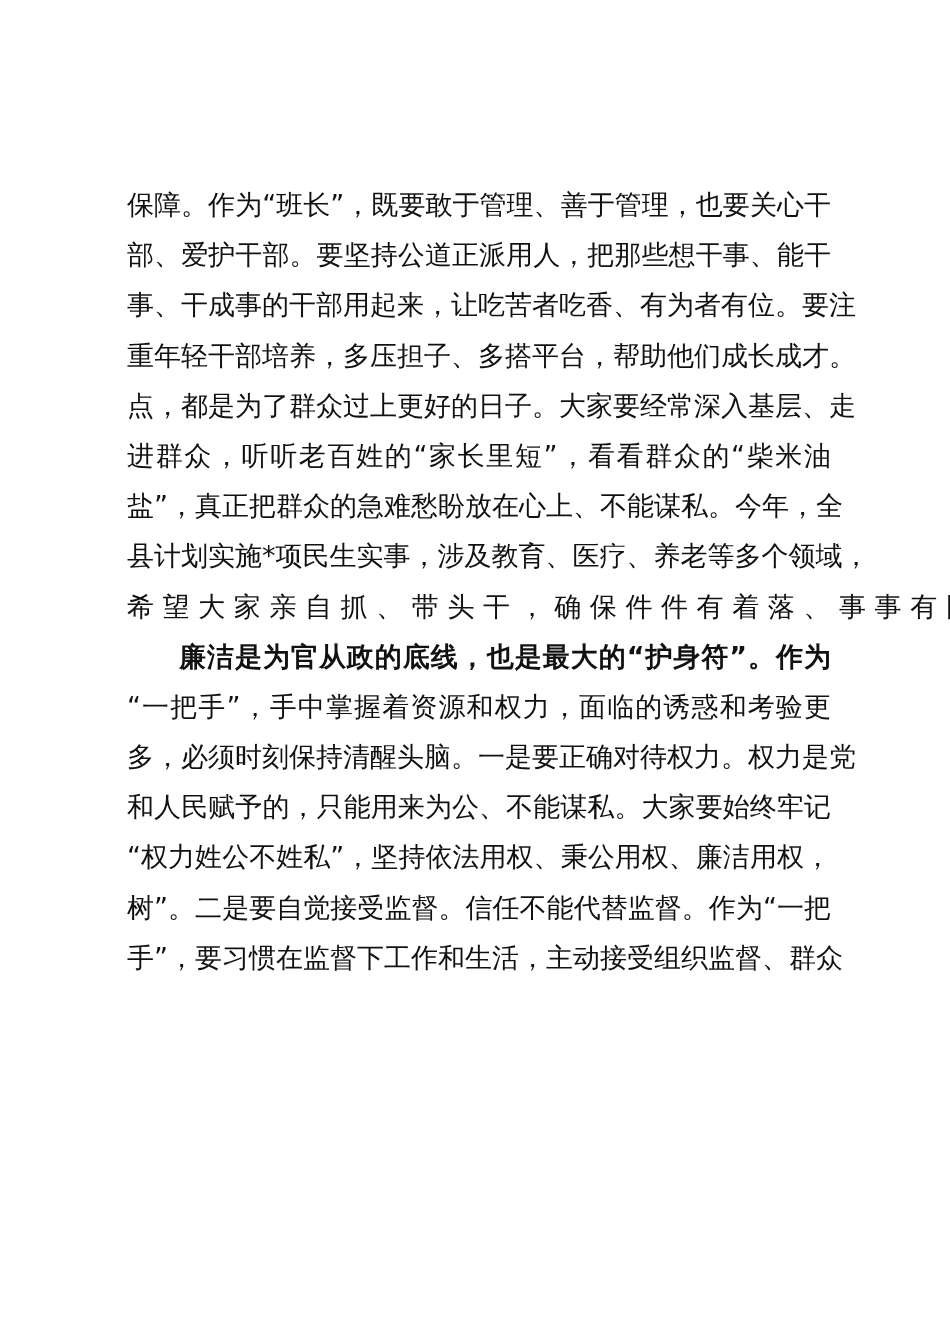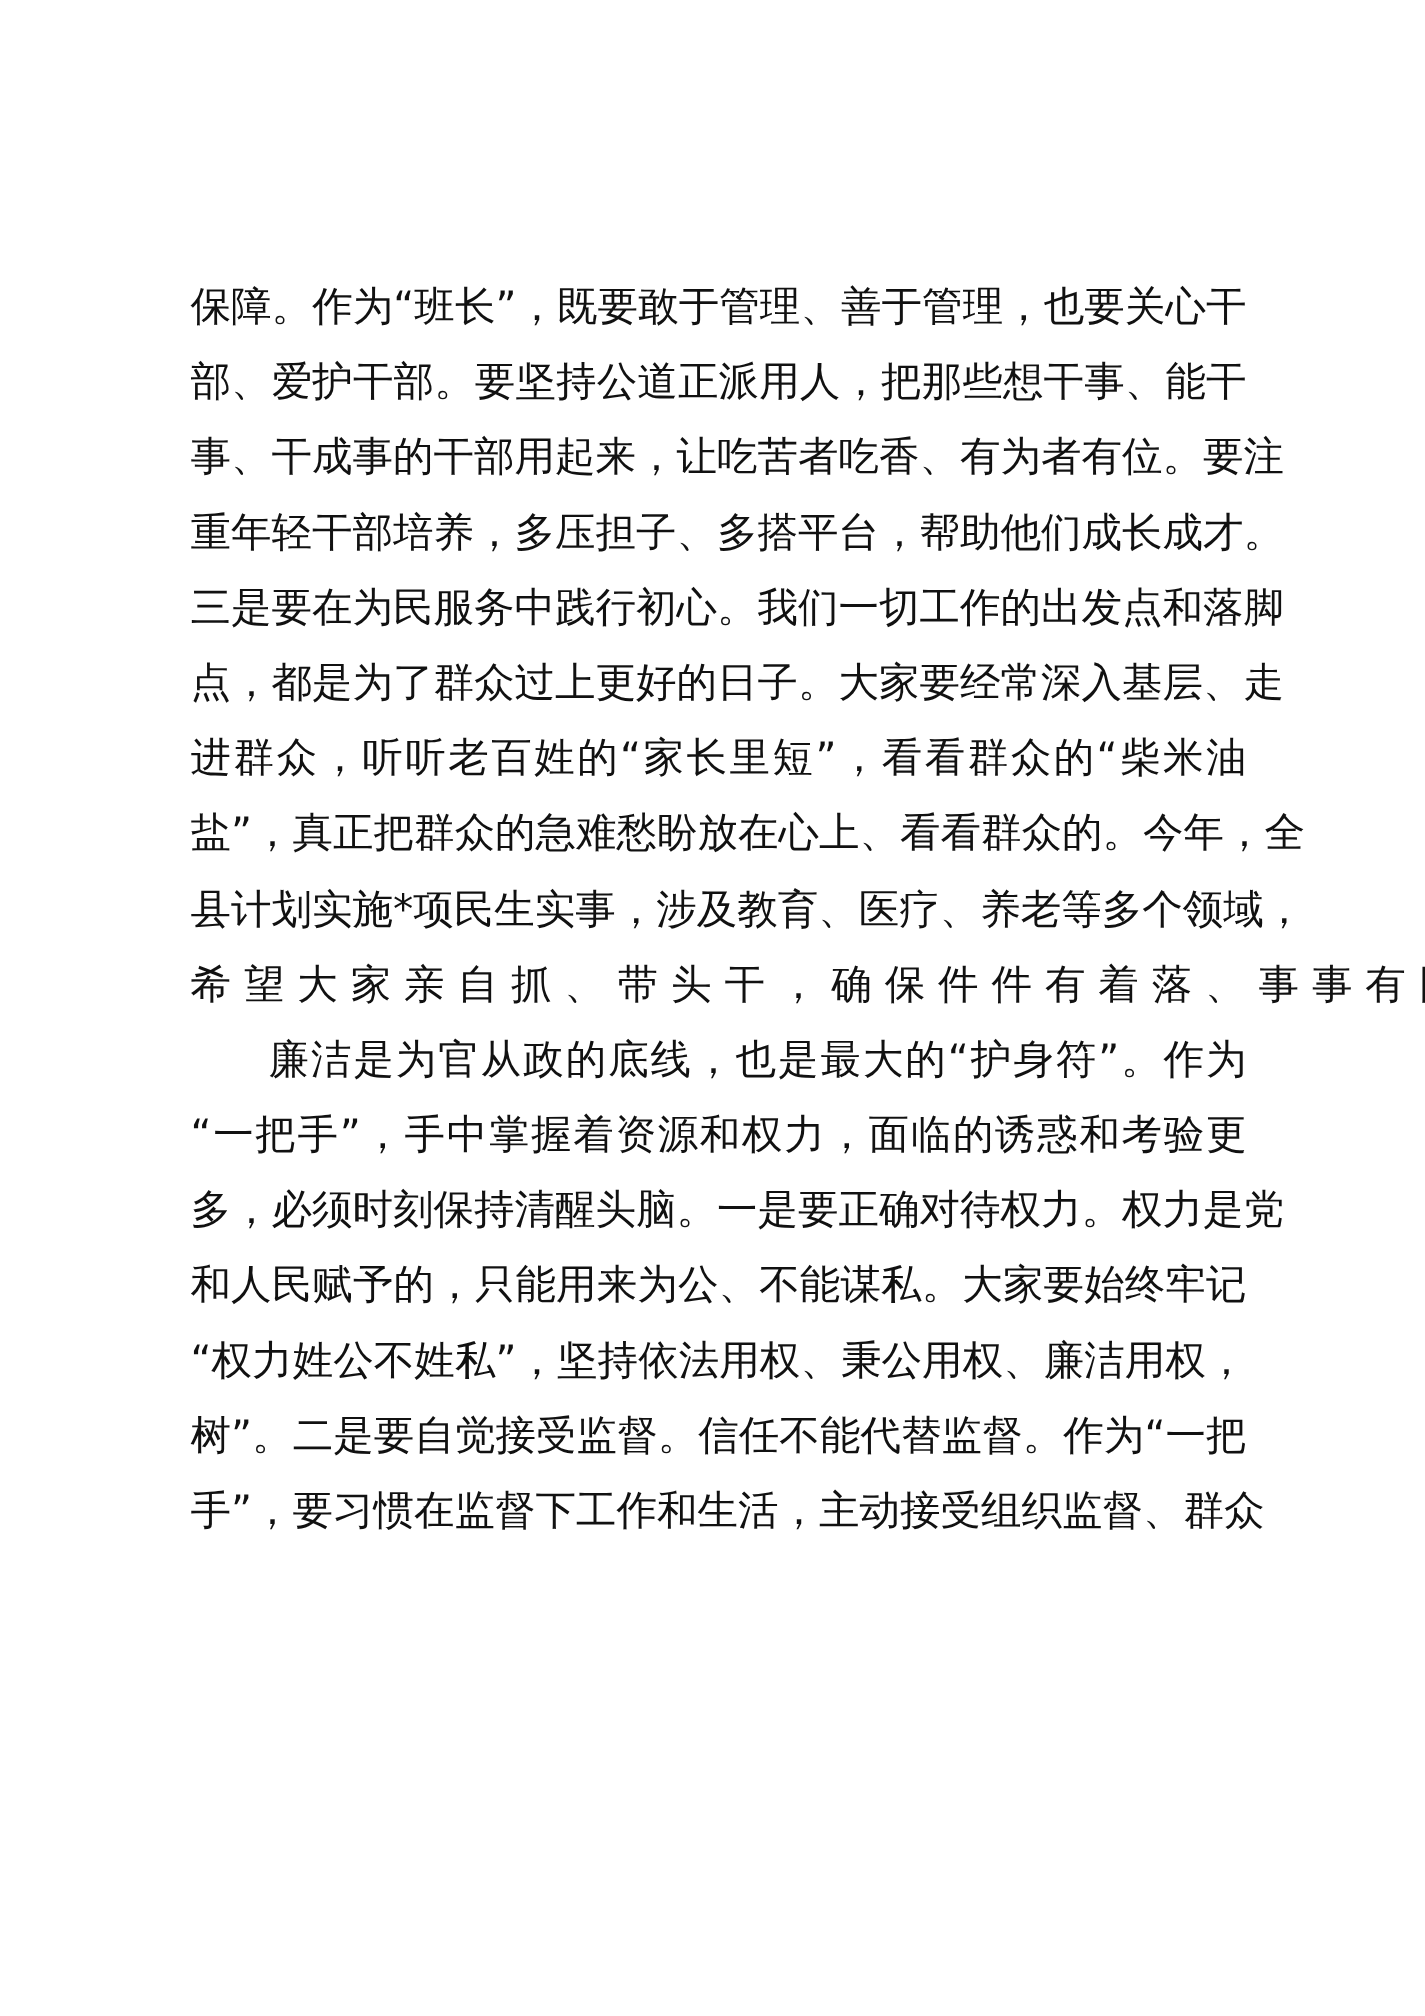--- a/index.html
+++ b/index.html
@@ -42,37 +42,37 @@
       text-align-last: left;
       letter-spacing: 8.6px;
     }
     .line.heading {
       text-align-last: left;
       padding-left: 52px;
       letter-spacing: 3px;
     }
     .line.indent {
       padding-left: 52px;
+      font-weight: bold;
     }
   </style>
 </head>
 <body>
 
 <div class="page">
   <div class="text-block">
 
     <div>
       <div class="line">保障。作为“班长”，既要敢于管理、善于管理，也要关心干</div>
       <div class="line">部、爱护干部。要坚持公道正派用人，把那些想干事、能干</div>
       <div class="line">事、干成事的干部用起来，让吃苦者吃香、有为者有位。要注</div>
       <div class="line">重年轻干部培养，多压担子、多搭平台，帮助他们成长成才。</div>
-      <div class="line">三是要在为民服务中践行初心。我们一切工作的出发点和落脚</div>
       <div class="line">点，都是为了群众过上更好的日子。大家要经常深入基层、走</div>
       <div class="line">进群众，听听老百姓的“家长里短”，看看群众的“柴米油</div>
-      <div class="line">盐”，真正把群众的急难愁盼放在心上、看看群众的。今年，全</div>
+      <div class="line">盐”，真正把群众的急难愁盼放在心上、不能谋私。今年，全</div>
       <div class="line">县计划实施*项民生实事，涉及教育、医疗、养老等多个领域，</div>
       <div class="line last">希望大家亲自抓、带头干，确保件件有着落、事事有回音。</div>
     </div>
 
 
     <div>
       <div class="line indent">廉洁是为官从政的底线，也是最大的“护身符”。作为</div>
       <div class="line">“一把手”，手中掌握着资源和权力，面临的诱惑和考验更</div>
       <div class="line">多，必须时刻保持清醒头脑。一是要正确对待权力。权力是党</div>
       <div class="line">和人民赋予的，只能用来为公、不能谋私。大家要始终牢记</div>

